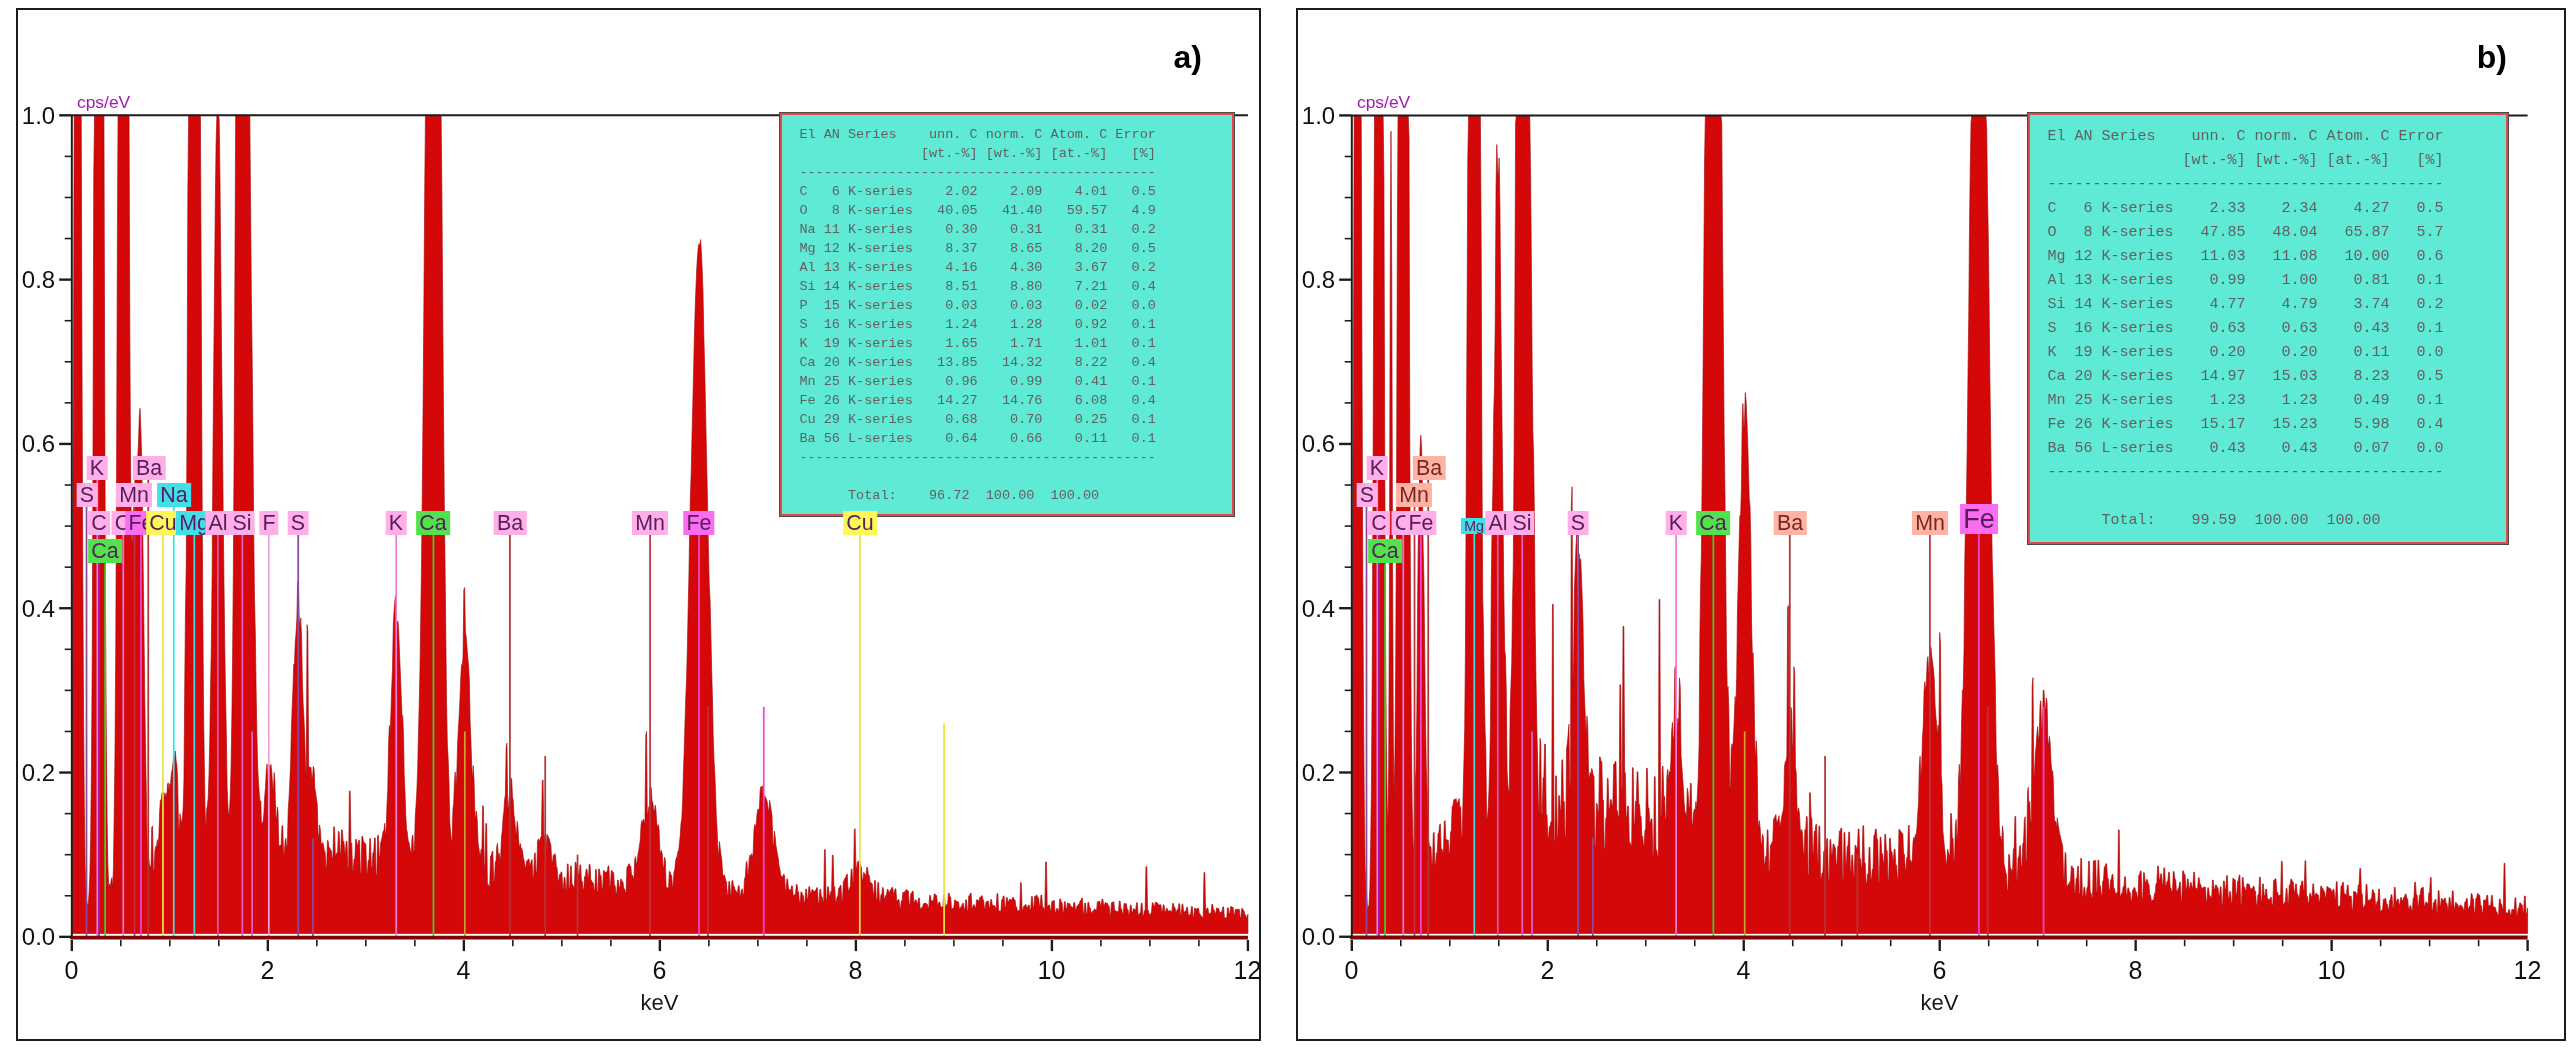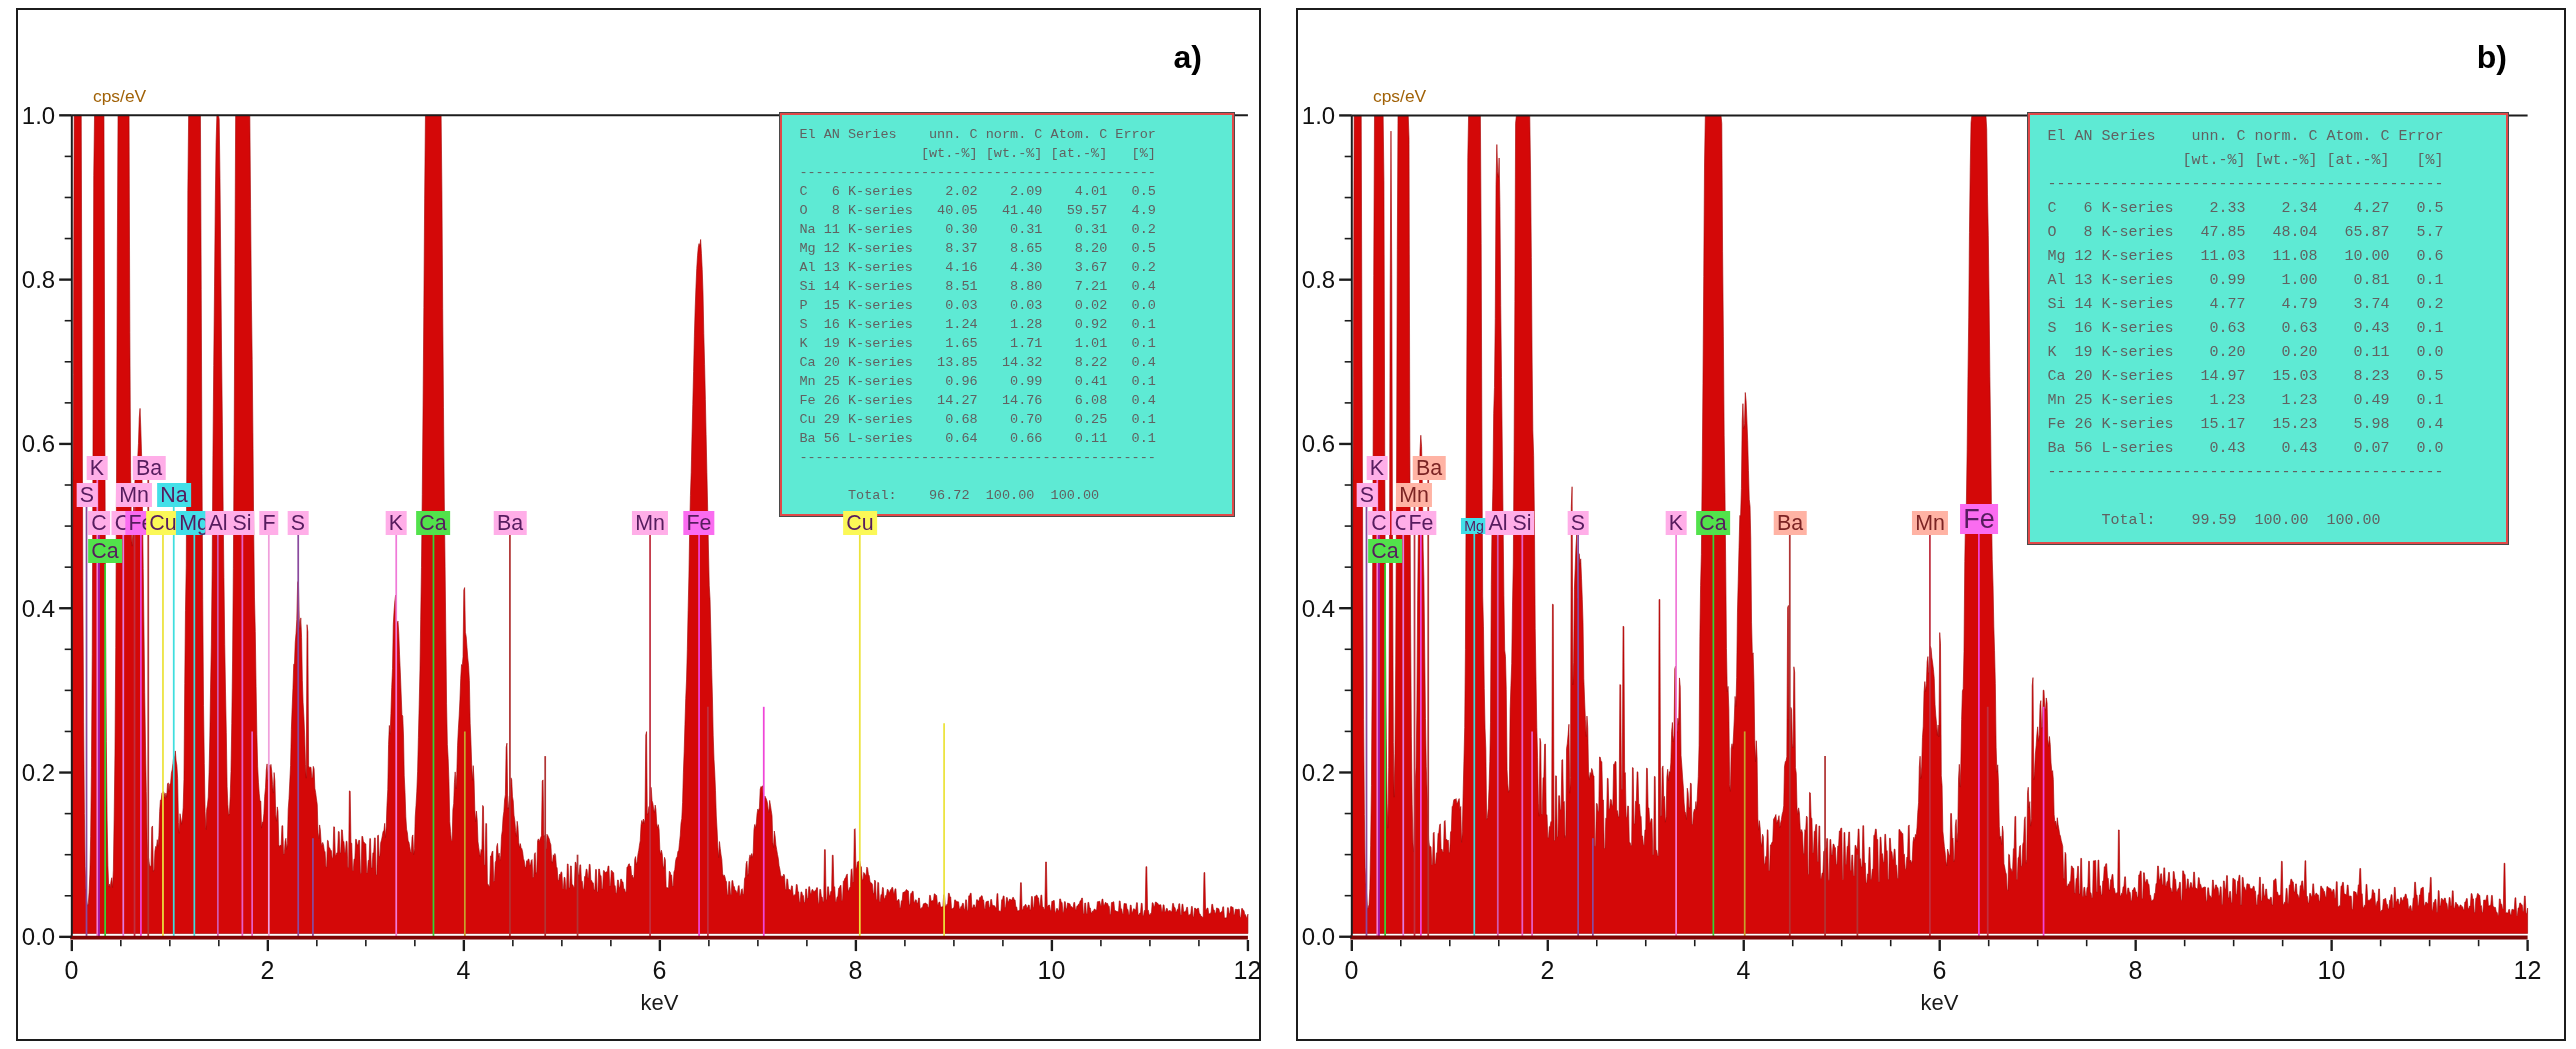--- a/index.html
+++ b/index.html
@@ -3,21 +3,21 @@
 <meta charset="utf-8">
 <style>
   html,body{margin:0;padding:0;background:#ffffff;}
   #canvas{position:relative;width:2576px;height:1049px;background:#fff;overflow:hidden;
           font-family:"Liberation Sans",sans-serif;}
   .panel{position:absolute;top:8px;height:1029px;border:2.4px solid #1c1c1c;background:#fff;}
   #panel-a{left:16px;width:1241px;}
   #panel-b{left:1296px;width:1266px;}
   .plot-svg{position:absolute;left:0;top:0;}
   .corner-tag{position:absolute;top:28.5px;right:57px;font-size:32px;font-weight:bold;color:#000;}
-  .y-unit{position:absolute;left:59px;top:76px;font-size:17.4px;color:#a16207;margin-left:16px;}
+  .y-unit{position:absolute;left:59px;top:82px;font-size:17.4px;color:#a21caf;}
   .x-unit{position:absolute;left:586px;top:980px;font-size:22px;color:#1a1a1a;width:111px;text-align:center;}
   .ytick-label{position:absolute;left:0;width:41px;text-align:center;font-size:24px;color:#111;height:28.5px;}
   .xtick-label{position:absolute;width:55px;text-align:center;font-size:25px;color:#111;}
   .el-label{position:absolute;transform:translateX(-50%);font-size:21.4px;line-height:1.04;
             padding:0.8px 3.2px;color:#5a1c5e;white-space:nowrap;}
   .quant-table{position:absolute;background:#5eead4;border:2.4px solid #e24848;
                outline:1.6px solid #4a4a4a;outline-offset:0.8px;}
   .quant-table pre{margin:0;padding:9.5px 17.4px;font-family:"Liberation Mono","DejaVu Sans Mono",monospace;
                    color:#616161;}
   #tbl-a{left:762px;top:103px;width:450px;}

